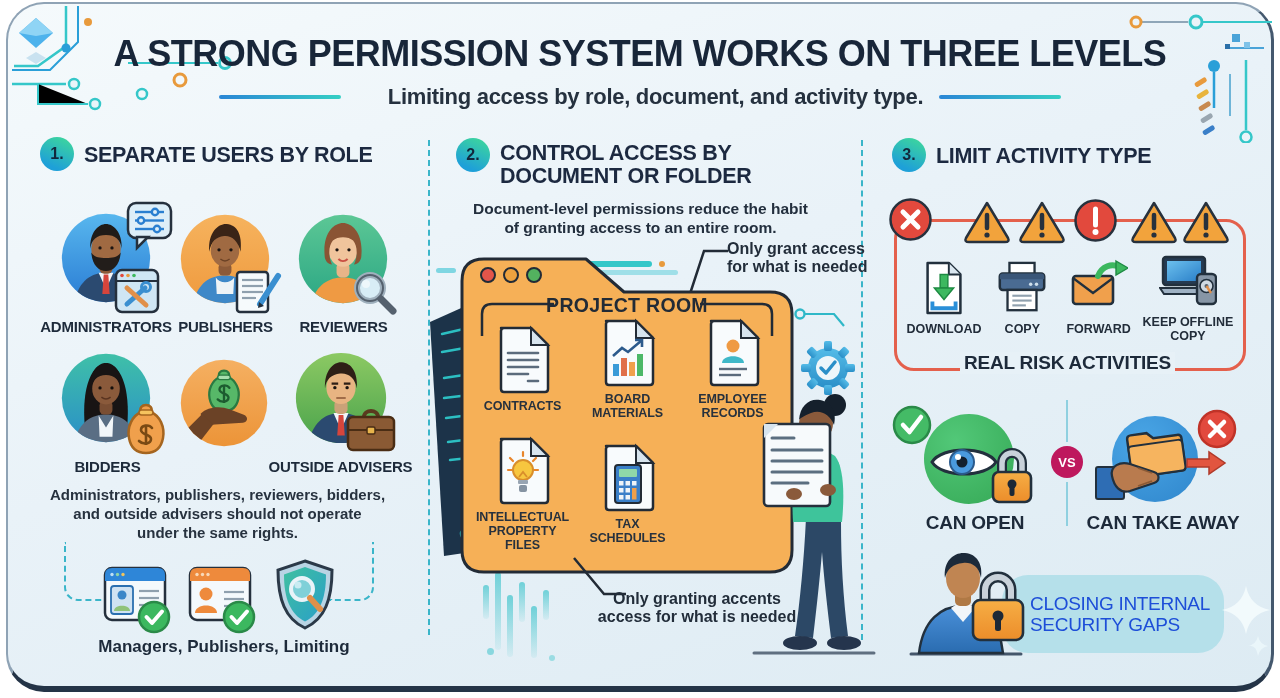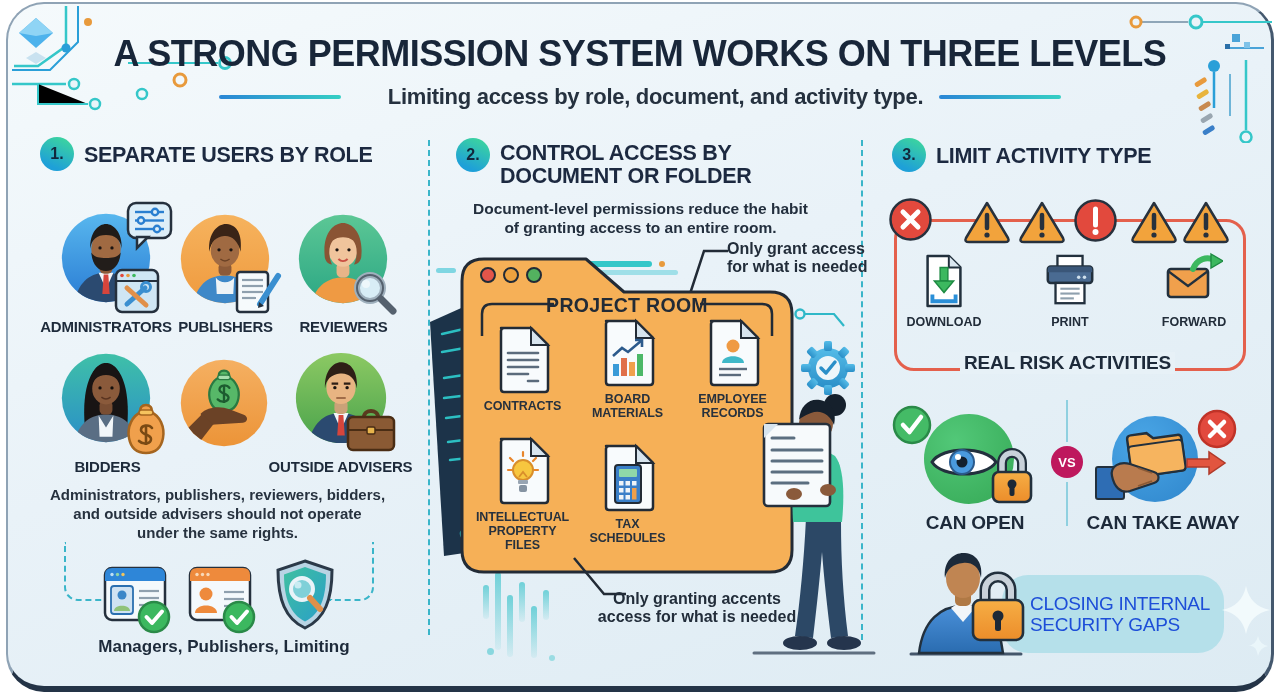--- a/index.html
+++ b/index.html
@@ -609,30 +609,48 @@
         <path d="M6,17 Q6,14 9,14 H49 Q52,14 52,17 V20 H6 Z" fill="#3a5678"></path>
         <circle cx="44" cy="25" r="1.8" fill="#cfe0ec"></circle>
           <circle cx="38" cy="25" r="1.8" fill="#cfe0ec"></circle>
         <rect x="14" y="31" width="30" height="21" fill="#fff" stroke="#22303d" stroke-width="2.4"></rect>
         <g stroke="#8fa0ae" stroke-width="2.2">
             <line x1="19" y1="37" x2="39" y2="37"></line>
             <line x1="19" y1="42" x2="39" y2="42"></line>
             <line x1="19" y1="47" x2="33" y2="47"></line>
           </g>
       </svg>
-      <div class="act-label">PRINT</div>
+      <div class="act-label">COPY</div>
     </div>
     <div class="cell" style="width:80px;">
       <svg width="58" height="58" viewBox="0 0 58 58">
         <rect x="3" y="17" width="40" height="28" rx="3" fill="#f0a04c" stroke="#22303d" stroke-width="2.6"></rect>
         <path d="M3,19 L23,34 L43,19" fill="none" stroke="#22303d" stroke-width="2.2"></path>
         <path d="M28,17 C32,7 42,4 49,8" fill="none" stroke="#3cb85f" stroke-width="6" stroke-linecap="round"></path>
         <polygon points="46,2 58,9 46,16" fill="#3cb85f" stroke="#1d8a42" stroke-width="1.4"></polygon>
       </svg>
       <div class="act-label">FORWARD</div>
+    </div>
+    <div class="cell" style="width:92px;">
+      <svg width="58" height="58" viewBox="0 0 58 58">
+        <defs>
+            <linearGradient id="gScr" x1="0" y1="0" x2="1" y2="1">
+              <stop offset="0" stop-color="#6cc0ee"></stop>
+              <stop offset="1" stop-color="#2a7fc8"></stop>
+            </linearGradient>
+          </defs>
+        <rect x="4" y="5" width="42" height="28" rx="3" fill="#243a52" stroke="#22303d" stroke-width="2.4"></rect>
+        <rect x="8" y="9" width="34" height="20" fill="url(#gScr)"></rect>
+        <path d="M1,36 H49 L45,42 H5 Z" fill="#9fb2c4" stroke="#22303d" stroke-width="2"></path>
+        <rect x="38" y="22" width="19" height="30" rx="4" fill="#8796a6" stroke="#22303d" stroke-width="2.4"></rect>
+        <circle cx="47.5" cy="34" r="6.5" fill="#cfd9e2" stroke="#22303d" stroke-width="1.6"></circle>
+        <circle cx="47.5" cy="34" r="2" fill="#55616e"></circle>
+        <line x1="47.5" y1="34" x2="52" y2="41" stroke="#e0904c" stroke-width="2.4"></line>
+      </svg>
+      <div class="act-label">KEEP OFFLINE COPY</div>
     </div>
   </div>
   <div class="abs risk-label" style="left:960px;top:352px;width:215px;">REAL RISK ACTIVITIES</div>
 
   <div class="abs circle" style="left:924px;top:414px;width:90px;height:90px;background:radial-gradient(circle at 35% 30%,#52c878,#35a855);"></div>
   <svg class="abs" style="left:928px;top:442px;" width="72" height="40" viewBox="0 0 72 40">
     <path d="M4,20 C14,4 58,4 68,20 C58,36 14,36 4,20 Z" fill="#fff" stroke="#22303d" stroke-width="3"></path>
     <circle cx="34" cy="20" r="12" fill="#4a9ade" stroke="#2a5a8c" stroke-width="2"></circle>
     <circle cx="34" cy="20" r="5.5" fill="#13202e"></circle>
     <circle cx="30" cy="15" r="3" fill="#fff"></circle>

